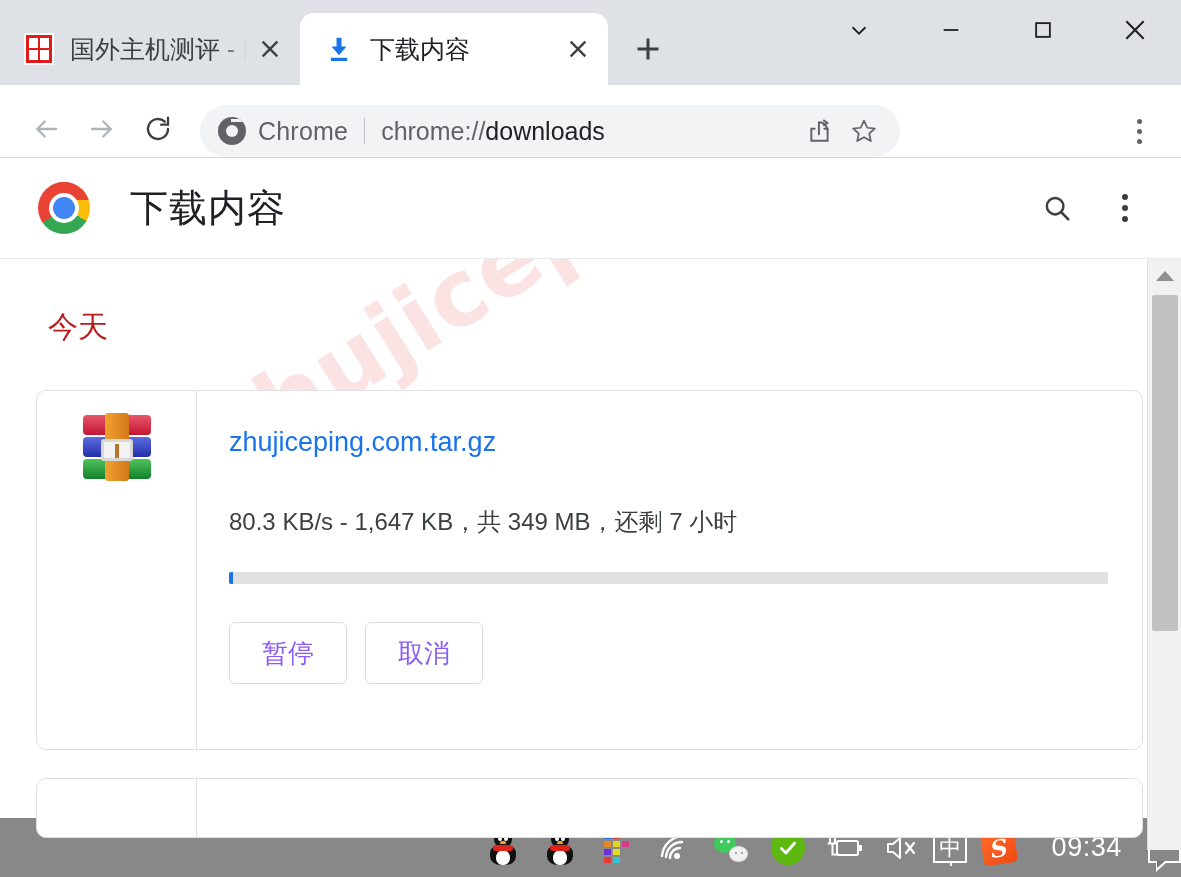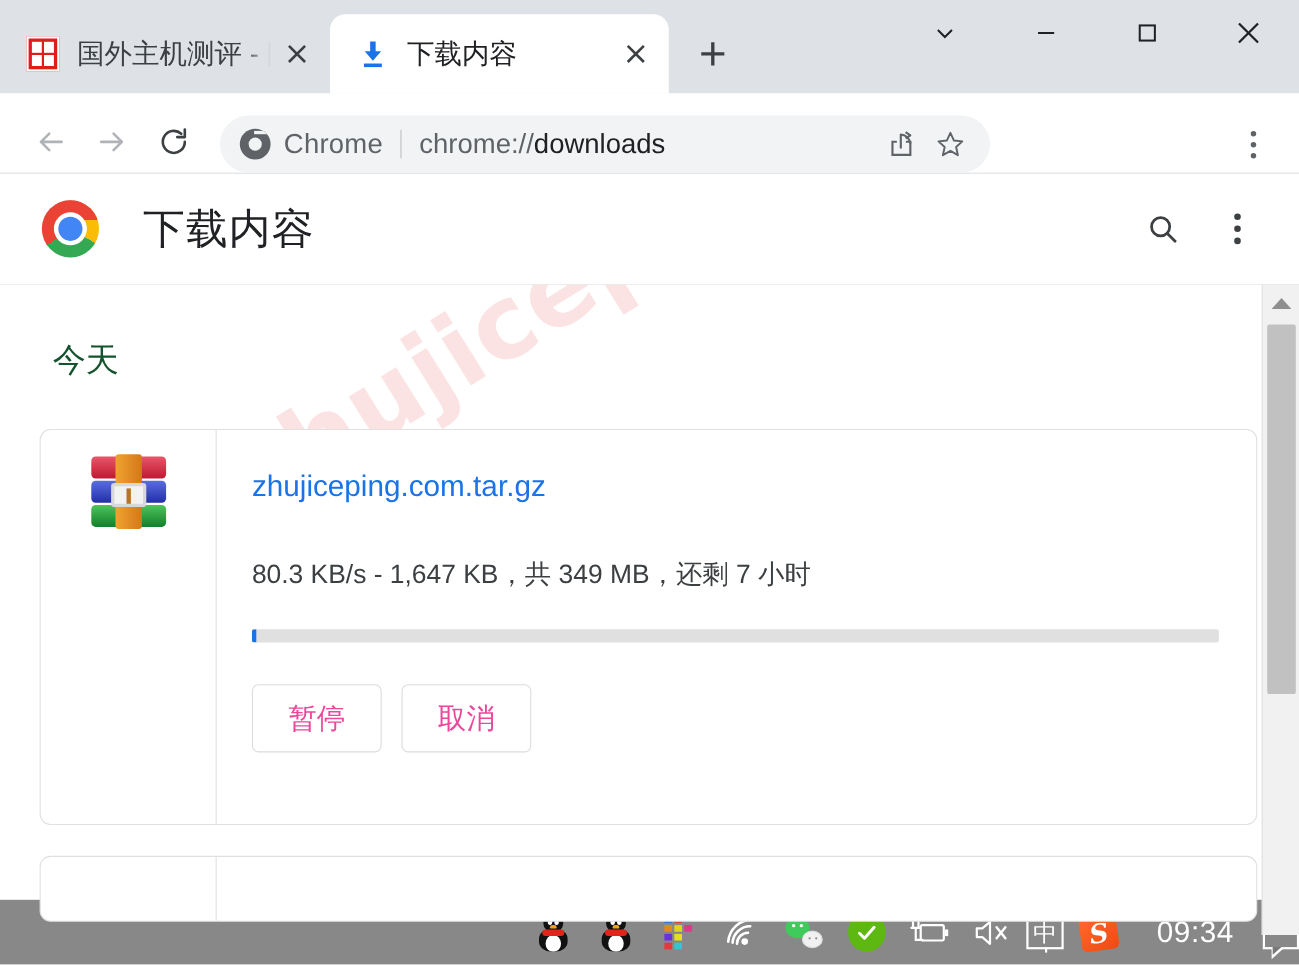--- a/index.html
+++ b/index.html
@@ -301,21 +301,21 @@
     white-space: nowrap;
     pointer-events: none;
     z-index: 1;
     letter-spacing: 1px;
     font-family: "DejaVu Sans", sans-serif;
   }
   #today-label {
     position: relative;
     z-index: 2;
     font-size: 30px;
-    color: #14532d;
+    color: #b91c1c;
     padding: 48px 0 0 48px;
   }
   .dl-card {
     position: relative;
     z-index: 2;
     margin: 42px 38px 0 36px;
     background: #ffffff;
     border: 1px solid #e0e0e0;
     border-radius: 10px;
     display: flex;
@@ -404,21 +404,21 @@
     margin-top: 38px;
     display: flex;
     gap: 18px;
   }
   .dl-btn {
     min-width: 118px;
     height: 62px;
     border: 1px solid #dadce0;
     border-radius: 6px;
     background: #ffffff;
-    color: #ec4899;
+    color: #8b5cf6;
     font-size: 26px;
     font-family: "Liberation Sans", sans-serif;
     cursor: pointer;
     display: flex; align-items: center; justify-content: center;
   }
   .dl-card.partial {
     min-height: 60px;
     margin-top: 28px;
   }
   .dl-card.partial .dl-icon-col { padding-top: 0; }

